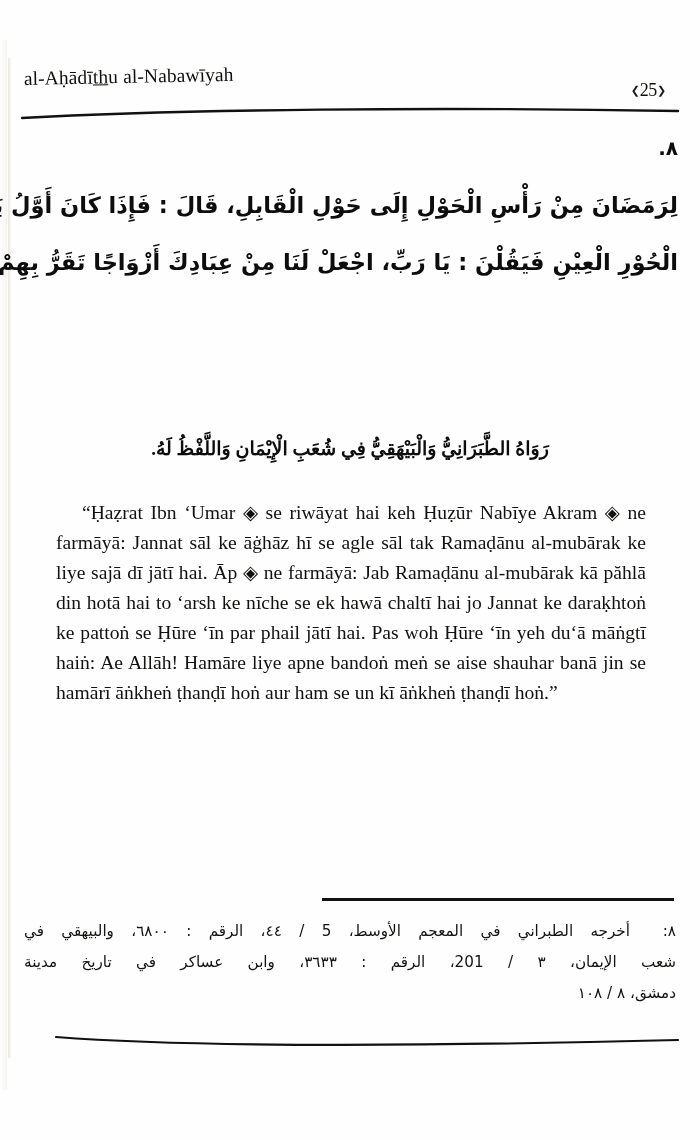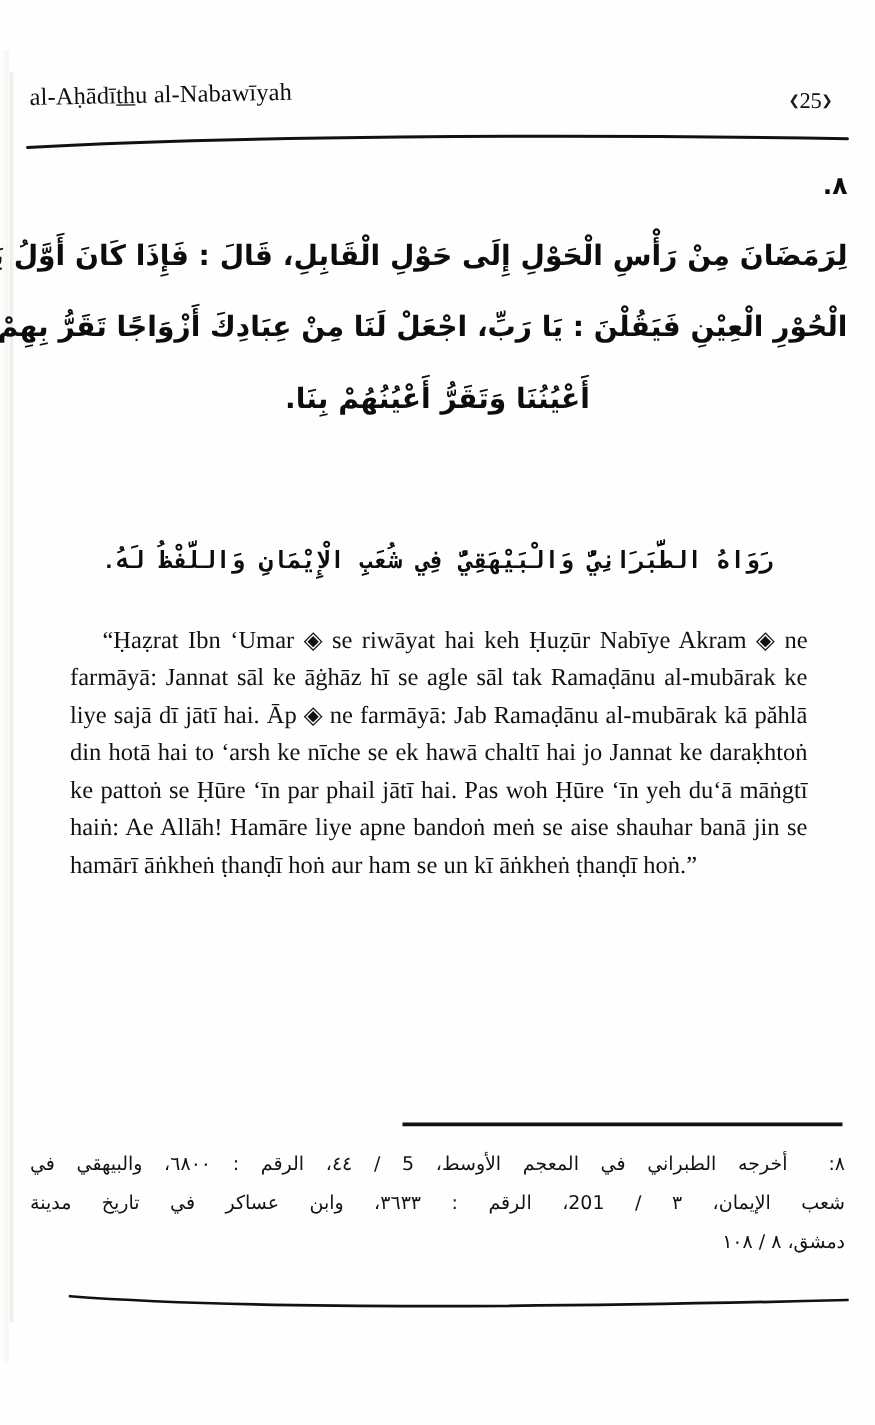--- a/index.html
+++ b/index.html
@@ -62,21 +62,21 @@
     transform: rotate(-1.15deg);
     transform-origin: left bottom;
   }
   .header-title .uline {
     text-decoration: underline;
     text-underline-offset: 1px;
   }
   .folio {
     position: absolute;
     right: 10px;
-    top: 2px;
+    top: 12px;
     font-size: 18px;
     white-space: nowrap;
     letter-spacing: -.3px;
   }
   .folio .orn {
     font-size: 11px;
     vertical-align: 2px;
     color: #1a1a1a;
   }
 
@@ -121,21 +121,21 @@
   }
 
   
   .takhrij {
     position: absolute;
     left: 22px;
     top: 432px;
     width: 656px;
     direction: rtl;
     text-align: center;
-    font-family: Liberation Mono, monospace;
+    font-family: Liberation Serif, serif;
     font-size: 19px;
     font-weight: 700;
     line-height: 34px;
     color: #0d0d0d;
   }
 
   
   .translation {
     position: absolute;
     left: 56px;
@@ -227,21 +227,20 @@
   </div>
 
   <div class="arabic-block">
 
     <div class="arabic-justify">
       <span class="had-num">٨.</span>
     </div>
 
     <span class="arabic-l2">لِرَمَضَانَ مِنْ رَأْسِ الْحَوْلِ إِلَى حَوْلِ الْقَابِلِ، قَالَ : فَإِذَا كَانَ أَوَّلُ يَوْمٍ</span>
     <span class="arabic-l4">الْحُوْرِ الْعِيْنِ فَيَقُلْنَ : يَا رَبِّ، اجْعَلْ لَنَا مِنْ عِبَادِكَ أَزْوَاجًا تَقَرُّ بِهِمْ</span>
-    <span class="arabic-l5">أَعْيُنُنَا وَتَقَرُّ أَعْيُنُهُمْ بِنَا.</span>
   </div>
 
   <div class="takhrij">رَوَاهُ الطَّبَرَانِيُّ وَالْبَيْهَقِيُّ فِي شُعَبِ الْإِيْمَانِ وَاللَّفْظُ لَهُ.</div>
 
   <div class="translation"><span class="indent"></span><span>“Ḥaẓrat Ibn ‘Umar ◈ se riwāyat hai keh Ḥuẓūr Nabīye Akram ◈ ne farmāyā: Jannat sāl ke āġhāz hī se agle sāl tak Ramaḍānu al-mubārak ke liye sajā dī jātī hai. Āp ◈ ne farmāyā: Jab Ramaḍānu al-mubārak kā păhlā din hotā hai to ‘arsh ke nīche se ek hawā chaltī hai jo Jannat ke daraḳhtoṅ ke pattoṅ se Ḥūre ‘īn par phail jātī hai. Pas woh Ḥūre ‘īn yeh du‘ā māṅgtī haiṅ: Ae Allāh! Hamāre liye apne bandoṅ meṅ se aise shauhar banā jin se hamārī āṅkheṅ ṭhanḍī hoṅ aur ham se un kī āṅkheṅ ṭhanḍī hoṅ.”</span></div>
 
   <div class="fn-rule"></div>
 
   <div class="footnote">
     <div class="fn-first">

